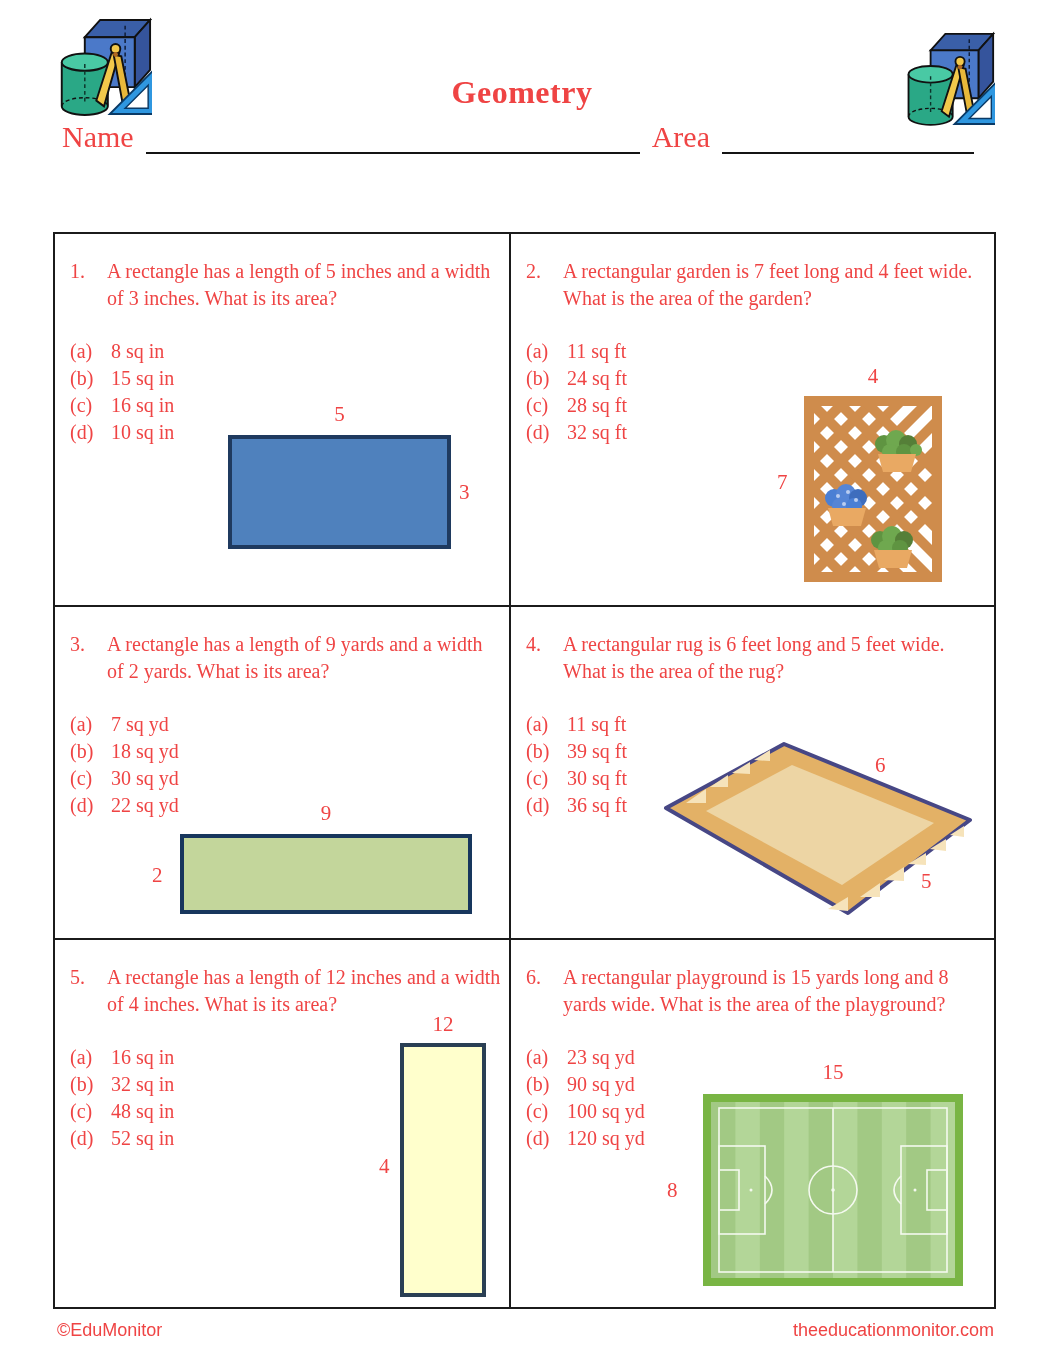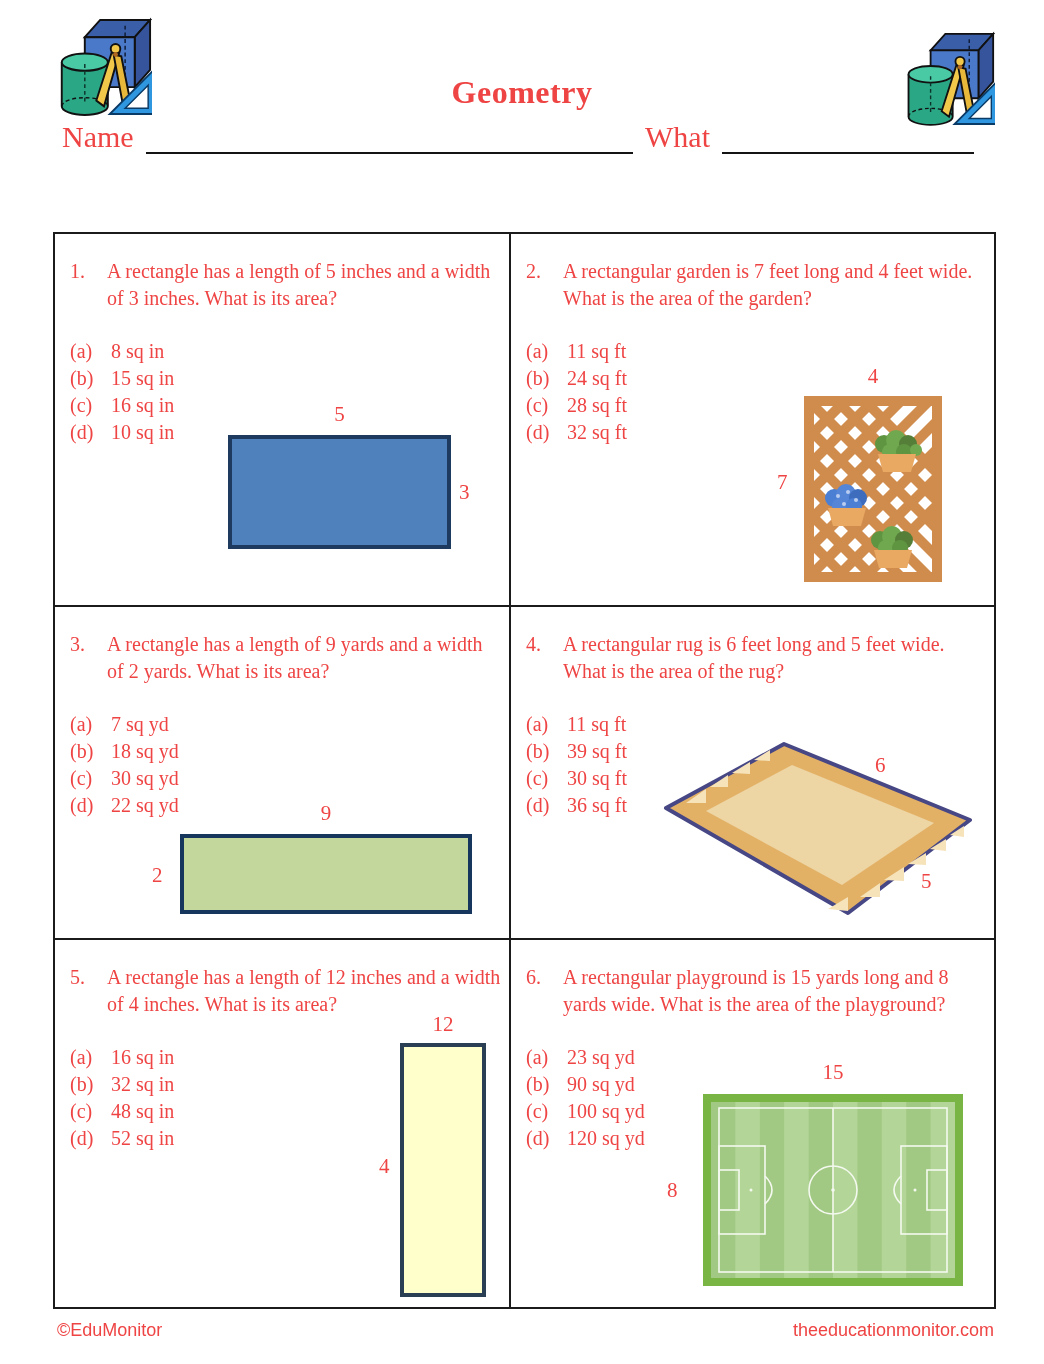--- a/index.html
+++ b/index.html
@@ -112,21 +112,21 @@
       <polygon points="56,106 102,106 102,60" fill="#2f97e0" stroke="#0a3a66" stroke-width="2"></polygon>
       <polygon points="72,100 96,100 96,76" fill="#ffffff" stroke="#0a3a66" stroke-width="1.5"></polygon>
     </g>
   </svg>
 
   <div class="page-title">Geometry</div>
 
   <div class="namedate">
     <span class="nd-label">Name</span>
     <span class="nd-line nd-line-1"></span>
-    <span class="nd-label">What</span>
+    <span class="nd-label">Area</span>
     <span class="nd-line nd-line-2"></span>
   </div>
 
 
   <div class="grid">
     <div class="vline"></div>
     <div class="hline hline-1"></div>
     <div class="hline hline-2"></div>
 
     <div class="cell cell-1">

